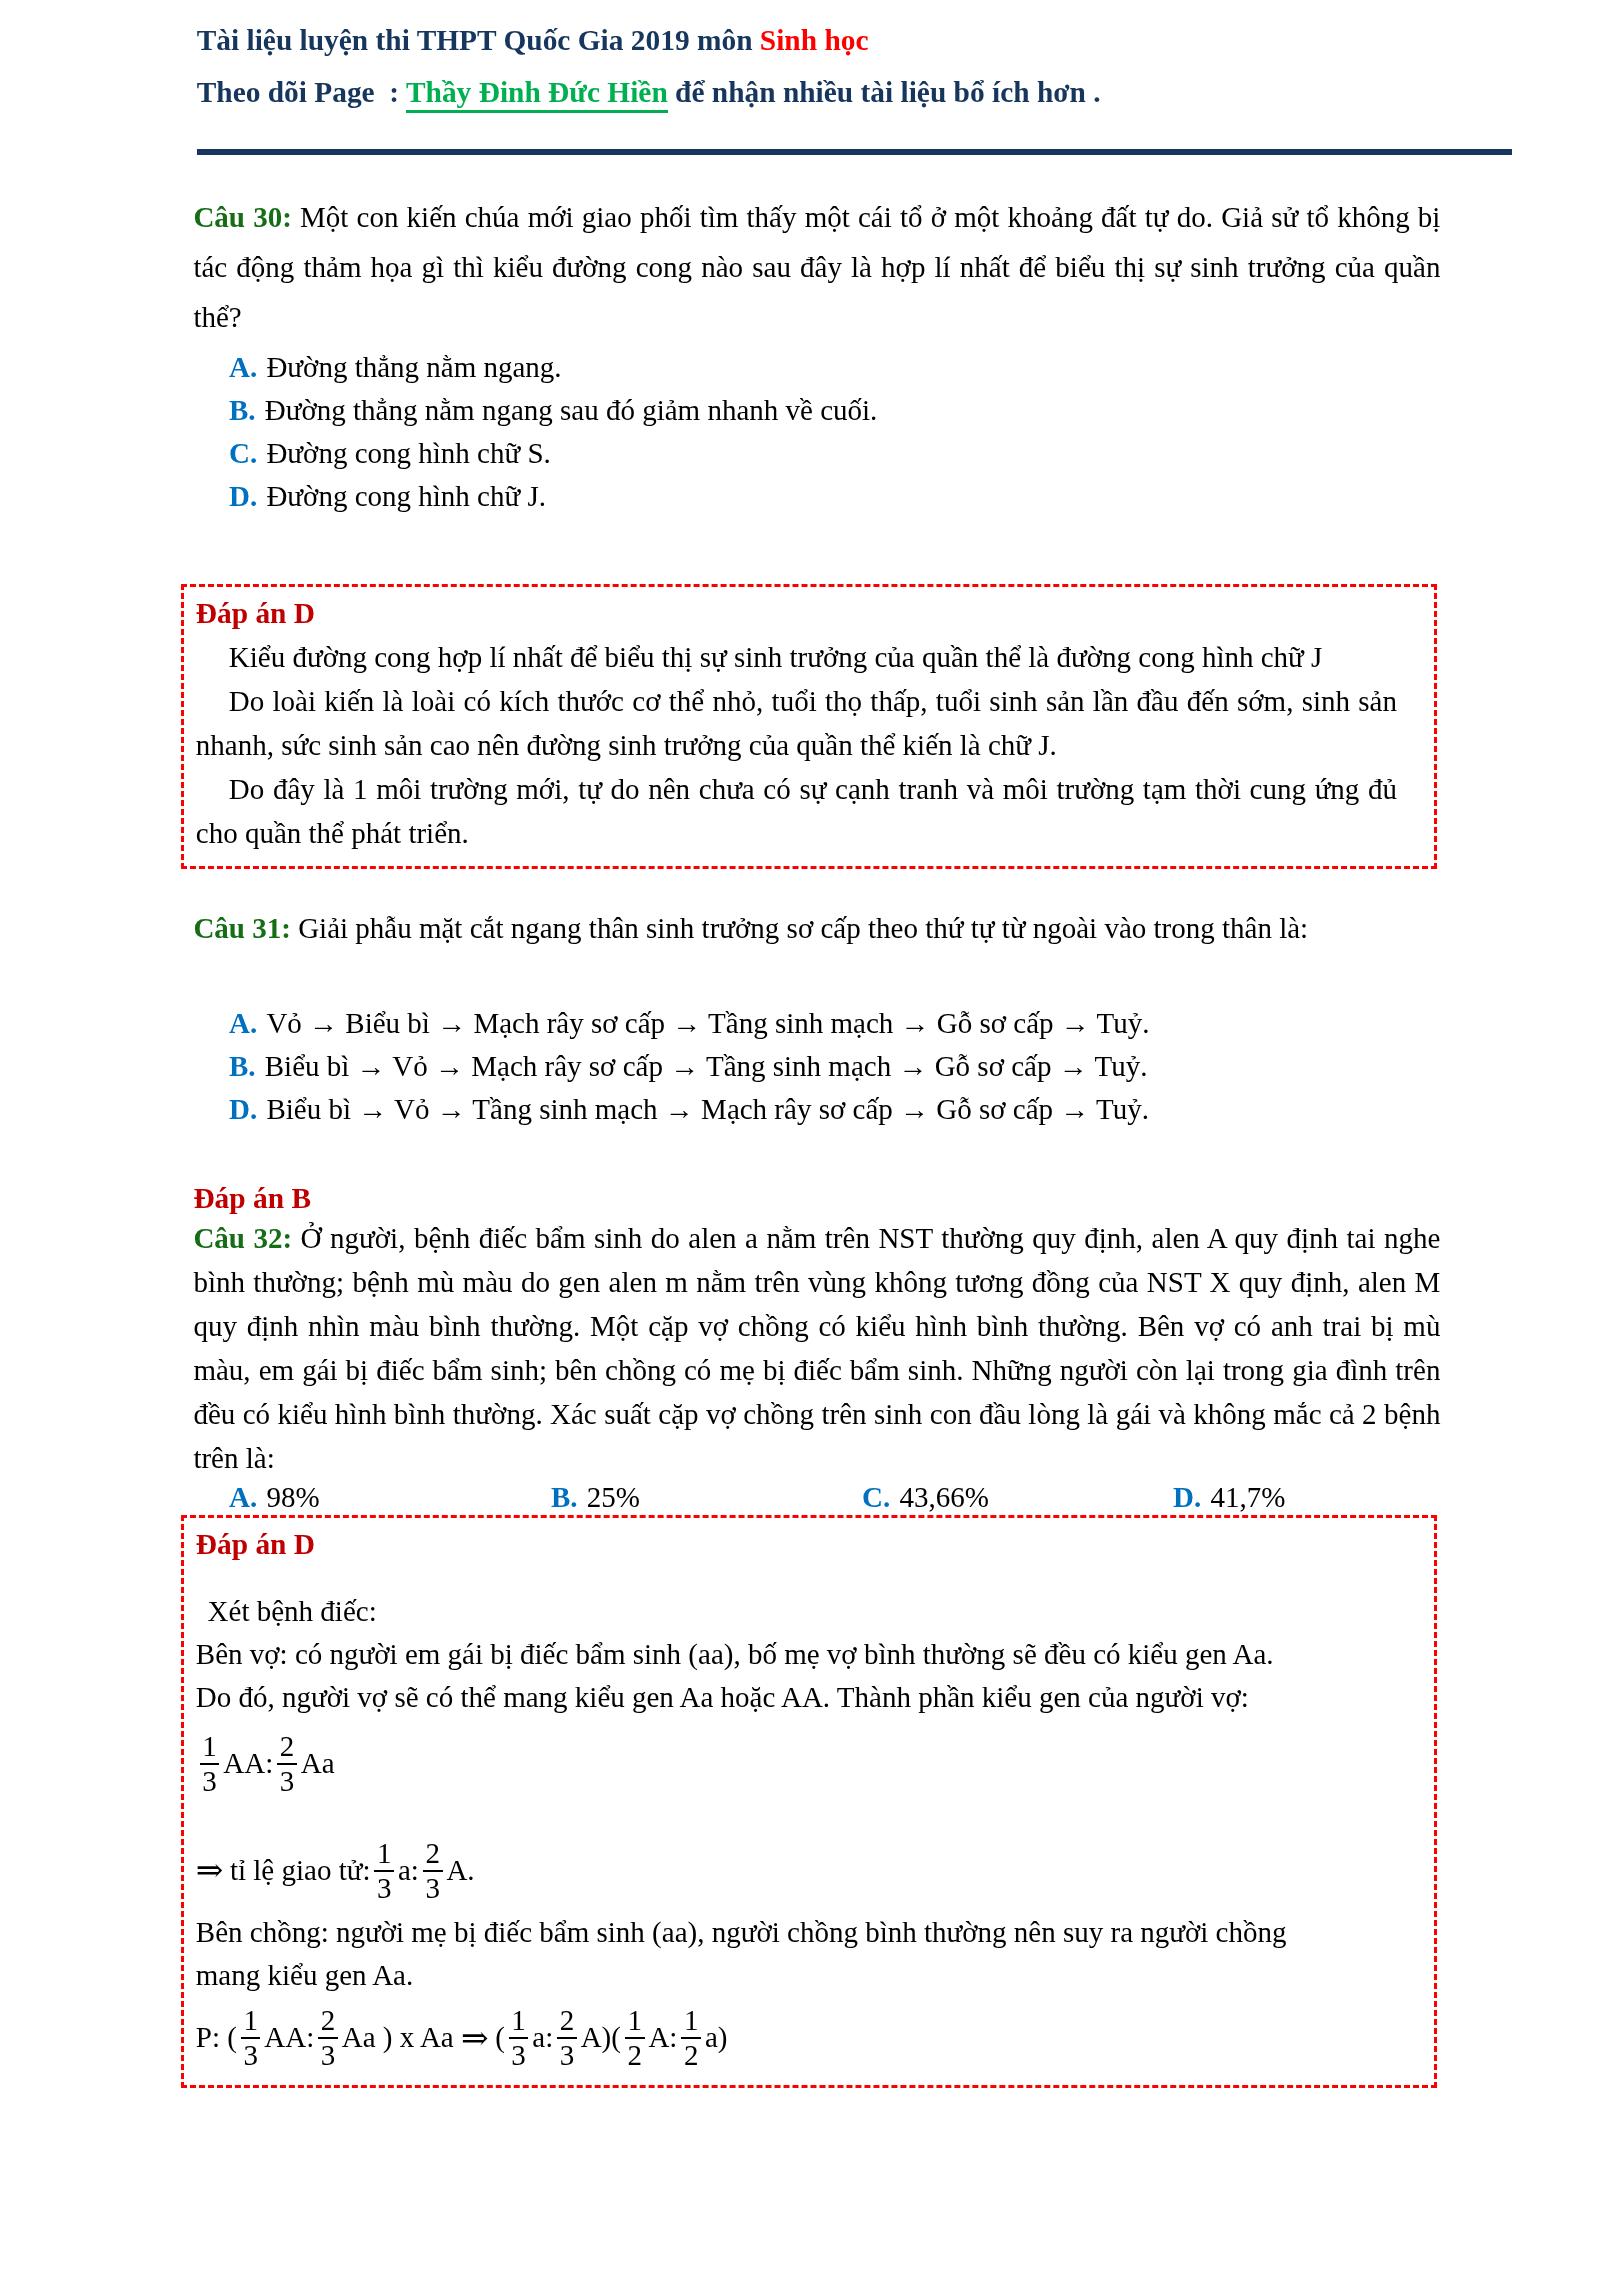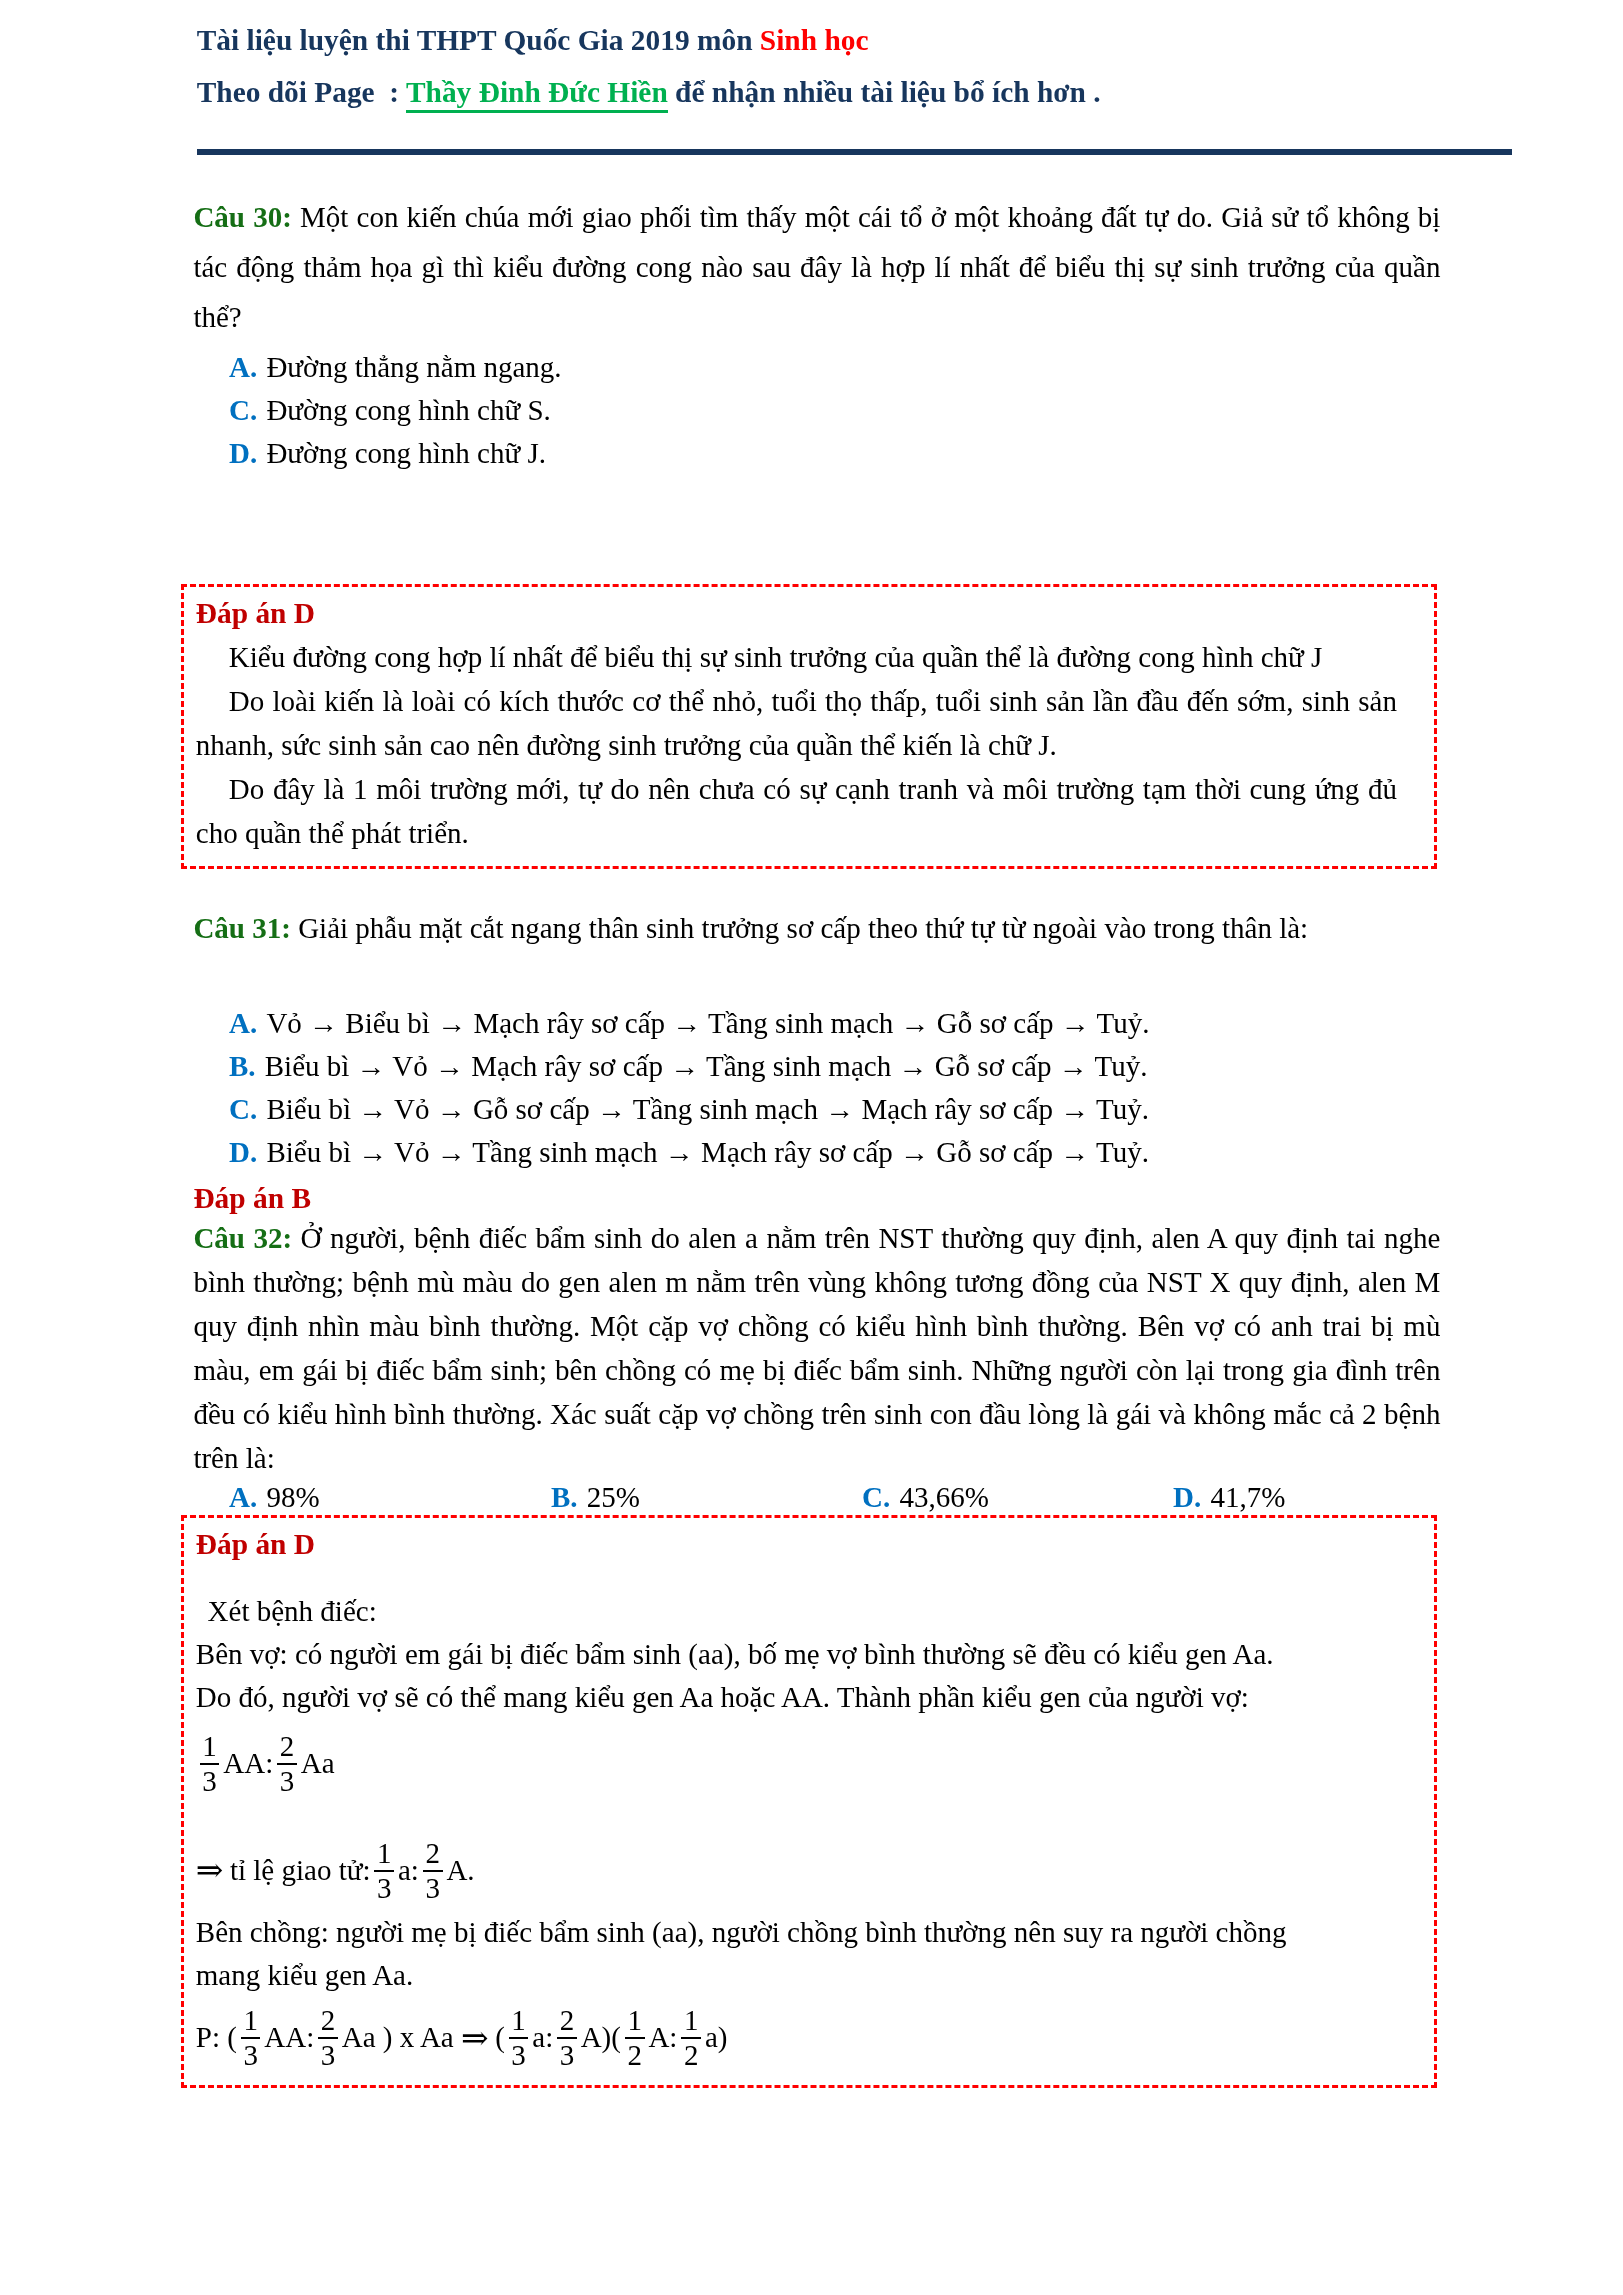--- a/index.html
+++ b/index.html
@@ -76,37 +76,37 @@
     <div class="hdr hdr1"><span>Tài liệu luyện thi THPT Quốc Gia 2019 môn </span><span class="subject">Sinh học</span></div>
 
     <div class="hdr hdr2"><span>Theo dõi Page&nbsp; : </span><span class="pagelink">Thầy Đinh Đức Hiền</span><span> để nhận nhiều tài liệu bổ ích hơn .</span></div>
 
     <div class="rule"></div>
 
     <div class="q pos-q30"><span class="qlabel">Câu 30:</span> <span>Một con kiến chúa mới giao phối tìm thấy một cái tổ ở một khoảng đất tự do. Giả sử tổ không bị tác động thảm họa gì thì kiểu đường cong nào sau đây là hợp lí nhất để biểu thị sự sinh trưởng của quần thể?</span></div>
 
     <div class="opts pos-opts30">
       <div class="opt"><span class="olet">A.</span><span>Đường thẳng nằm ngang.</span></div>
+      <div class="opt"><span class="olet">B.</span><span>Đường thẳng nằm ngang sau đó giảm nhanh về cuối.</span></div>
       <div class="opt"><span class="olet">C.</span><span>Đường cong hình chữ S.</span></div>
       <div class="opt"><span class="olet">D.</span><span>Đường cong hình chữ J.</span></div>
     </div>
 
     <div class="ansbox pos-box1">
       <div class="anslabel">Đáp án D</div>
       <p class="bp">Kiểu đường cong hợp lí nhất để biểu thị sự sinh trưởng của quần thể là đường cong hình chữ J</p>
       <p class="bp">Do loài kiến là loài có kích thước cơ thể nhỏ, tuổi thọ thấp, tuổi sinh sản lần đầu đến sớm, sinh sản nhanh, sức sinh sản cao nên đường sinh trưởng của quần thể kiến là chữ J.</p>
       <p class="bp">Do đây là 1 môi trường mới, tự do nên chưa có sự cạnh tranh và môi trường tạm thời cung ứng đủ cho quần thể phát triển.</p>
     </div>
 
     <div class="q pos-q31"><span class="qlabel">Câu 31:</span> <span>Giải phẫu mặt cắt ngang thân sinh trưởng sơ cấp theo thứ tự từ ngoài vào trong thân là:</span></div>
 
     <div class="opts pos-opts31">
       <div class="opt"><span class="olet">A.</span><span>Vỏ → Biểu bì → Mạch rây sơ cấp → Tầng sinh mạch → Gỗ sơ cấp → Tuỷ.</span></div>
       <div class="opt"><span class="olet">B.</span><span>Biểu bì → Vỏ → Mạch rây sơ cấp → Tầng sinh mạch → Gỗ sơ cấp → Tuỷ.</span></div>
-      <div class="opt"><span class="olet">C.</span><span>Biểu bì → Vỏ → Gỗ sơ cấp → Tầng sinh mạch → Mạch rây sơ cấp → Tuỷ.</span></div>
       <div class="opt"><span class="olet">D.</span><span>Biểu bì → Vỏ → Tầng sinh mạch → Mạch rây sơ cấp → Gỗ sơ cấp → Tuỷ.</span></div>
     </div>
 
     <div class="anslabel pos-ans31">Đáp án B</div>
 
     <div class="q pos-q32"><span class="qlabel">Câu 32:</span> <span>Ở người, bệnh điếc bẩm sinh do alen a nằm trên NST thường quy định, alen A quy định tai nghe bình thường; bệnh mù màu do gen alen m nằm trên vùng không tương đồng của NST X quy định, alen M quy định nhìn màu bình thường. Một cặp vợ chồng có kiểu hình bình thường. Bên vợ có anh trai bị mù màu, em gái bị điếc bẩm sinh; bên chồng có mẹ bị điếc bẩm sinh. Những người còn lại trong gia đình trên đều có kiểu hình bình thường. Xác suất cặp vợ chồng trên sinh con đầu lòng là gái và không mắc cả 2 bệnh trên là:</span></div>
 
     <div class="optrow">
       <span class="opt" style="left:48px;"><span class="olet">A.</span><span>98%</span></span>
       <span class="opt" style="left:370px;"><span class="olet">B.</span><span>25%</span></span>

